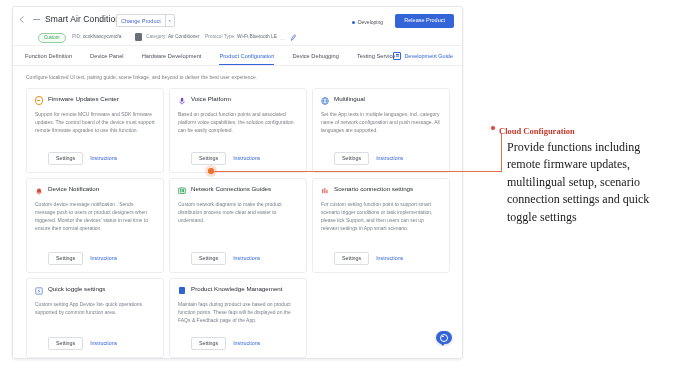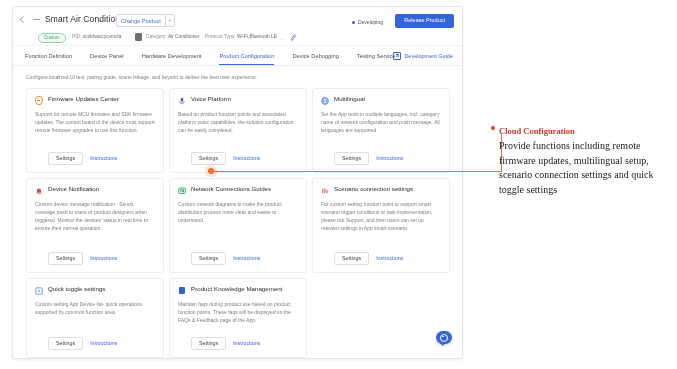--- a/index.html
+++ b/index.html
@@ -403,24 +403,24 @@
     background: #d9452f;
     flex: 0 0 4px;
   }
   .anno-title {
     color: #c0392b;
     font-family: "Liberation Serif", serif;
     font-weight: bold;
     font-size: 8.5px;
   }
   .anno-body {
-    margin-left: 8px;
+    margin-left: 16px;
     color: #1a1a1a;
     font-family: "Liberation Serif", serif;
-    font-size: 10px;
+    font-size: 12px;
     line-height: 1.45;
   }
 </style>
 </head>
 <body>
 
 <div class="page">
 
   <div class="window">
 

